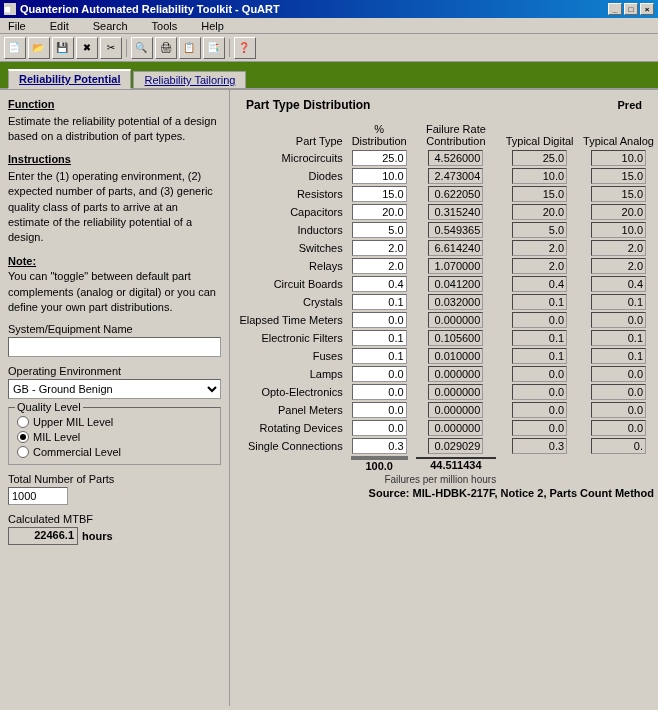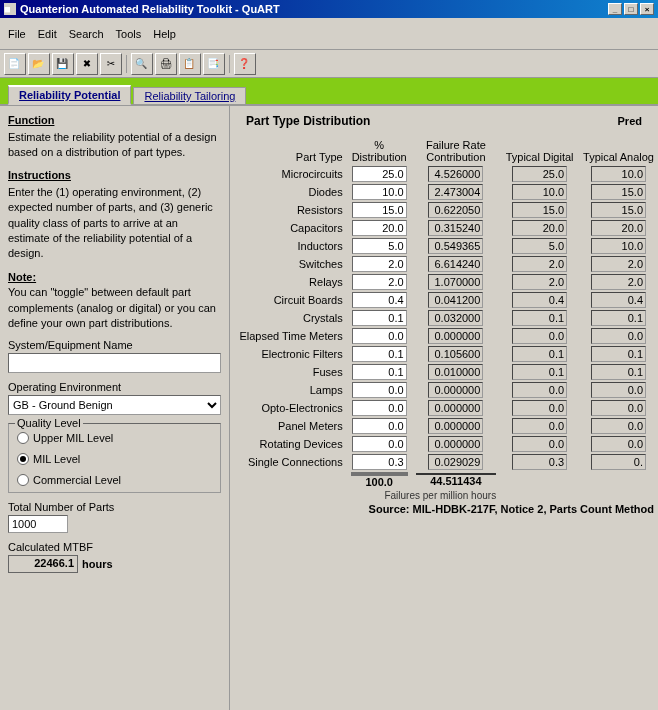--- a/index.html
+++ b/index.html
@@ -48,21 +48,22 @@
       color: #000;
     }
 
     
     .menu-bar {
       background: #d4d0c8;
       border-bottom: 1px solid #999;
       display: flex;
       align-items: center;
       padding: 1px 2px;
-      height: 32px;
+      height: 16px;
+      gap: 12px;
     }
     .menu-item {
       padding: 1px 6px;
       cursor: pointer;
       font-size: 11px;
     }
 
     
     .toolbar {
       background: #d4d0c8;
@@ -86,21 +87,21 @@
       font-size: 10px;
     }
     .toolbar-separator {
       width: 1px; height: 18px;
       background: #999;
       margin: 0 2px;
     }
 
     
     .tab-strip {
-      background: #84cc16;
+      background: #4d7c0f;
       display: flex;
       align-items: flex-end;
       padding: 4px 0 0 8px;
       border-bottom: 2px solid #999;
       height: 28px;
     }
     .tab {
       padding: 2px 10px;
       border: 1px solid #999;
       cursor: pointer;
@@ -187,21 +188,21 @@
       position: absolute;
       top: -7px;
       left: 6px;
       background: #d4d0c8;
       padding: 0 2px;
       font-size: 11px;
     }
     .radio-group {
       display: flex;
       flex-direction: column;
-      gap: 9px;
+      gap: 3px;
       margin-top: 4px;
     }
     .radio-item {
       display: flex;
       align-items: center;
       gap: 4px;
       font-size: 11px;
     }
     .radio-btn {
       width: 12px; height: 12px;

